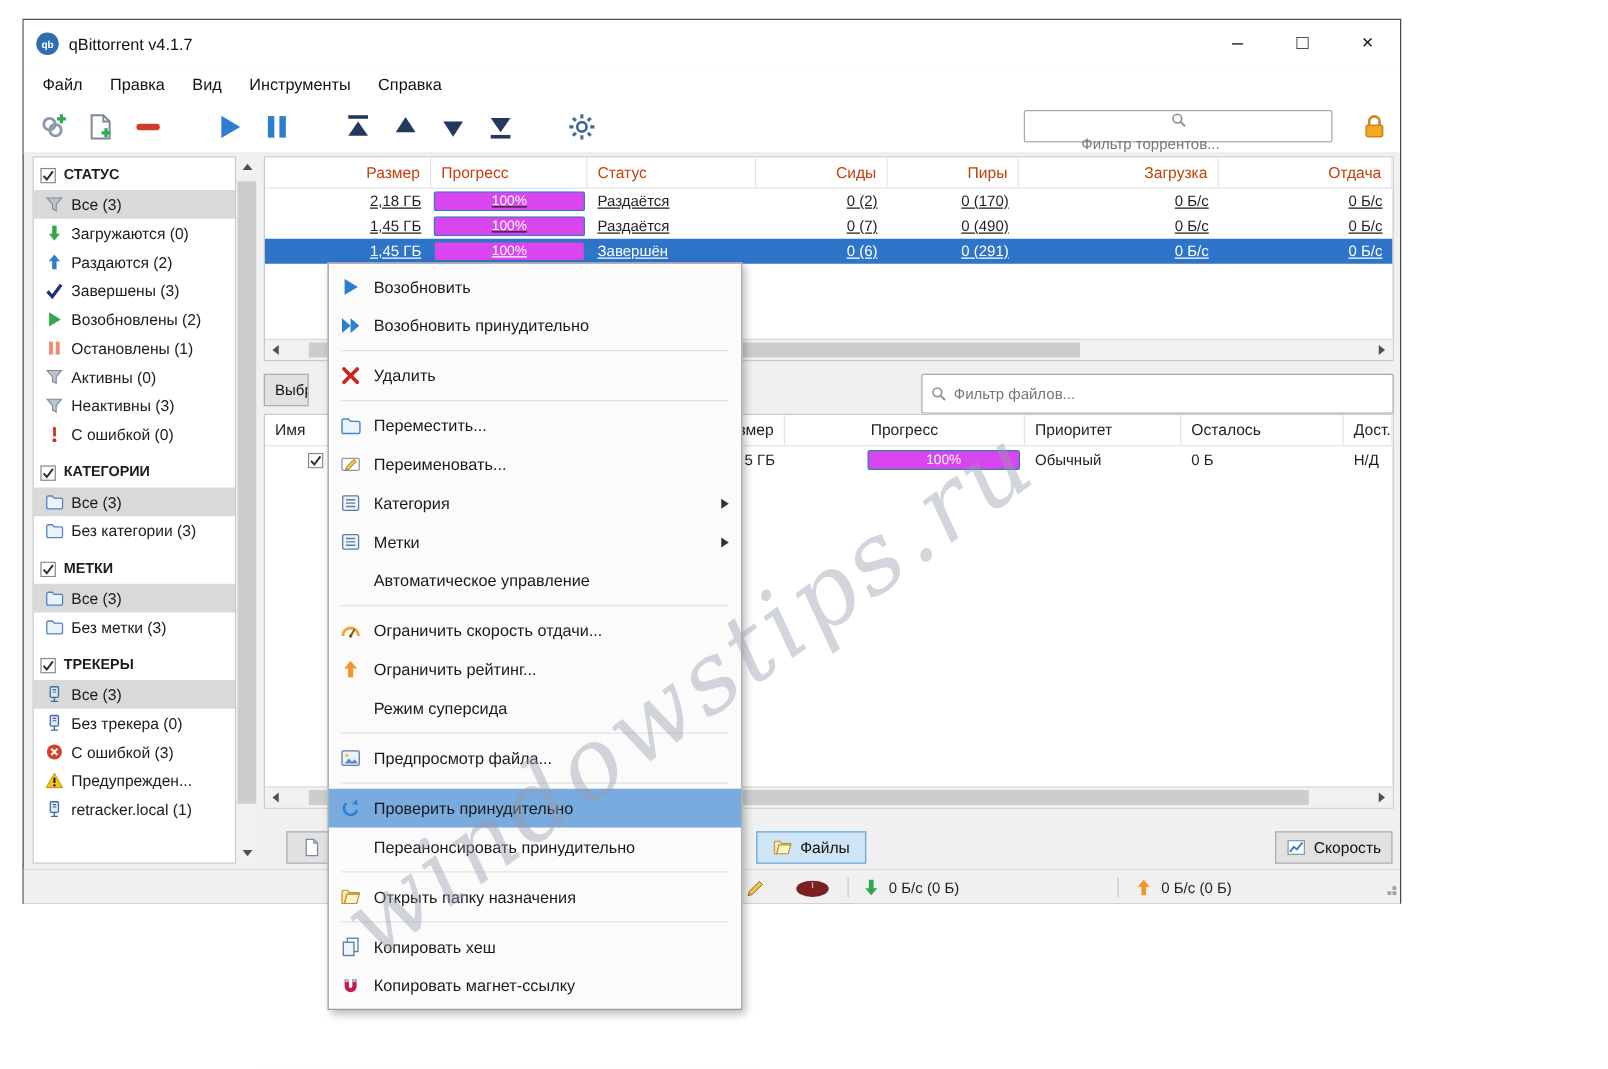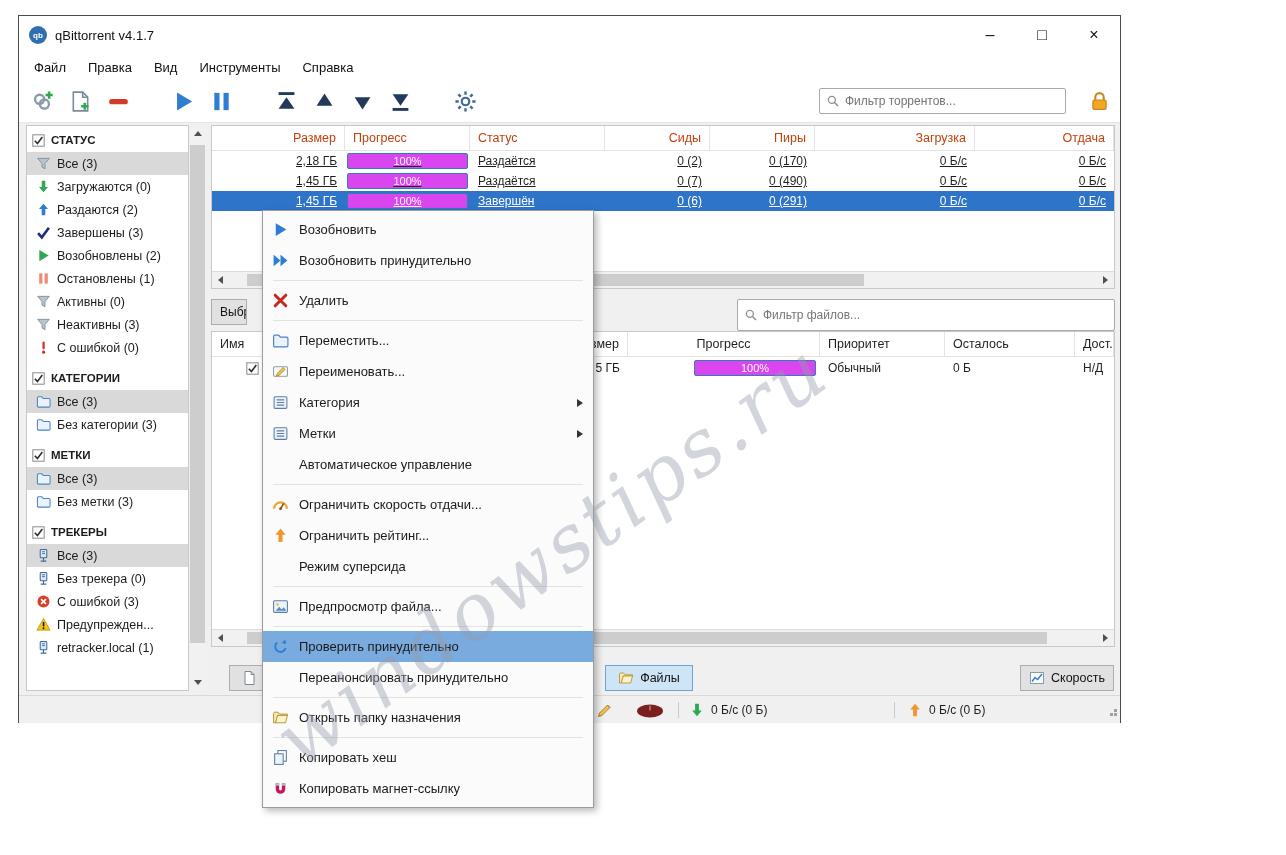--- a/index.html
+++ b/index.html
@@ -23,21 +23,21 @@
   .menubar { position:absolute; left:0; top:38px; width:100%; height:26px; background:#fff;
              display:flex; align-items:center; padding-left:4px; font-size:13px; color:#111; }
   .menu-item { padding:3px 11px; }
 
   .toolbar { position:absolute; left:0; top:64px; width:100%; height:43px; background:#fff;
              border-bottom:1px solid #e6e6e6; display:flex; align-items:center; padding-left:12px; gap:15px; }
   .tb-ic { width:23px; height:23px; display:inline-block; }
   .tb-ic svg { width:100%; height:100%; }
   .tb-spacer { width:12px; height:1px; }
   .tb-search { margin-left:auto; width:247px; height:26px; background:#fff; border:1px solid #a9a9a9;
-               border-radius:2px; display:flex; align-items:center; padding:0 6px; gap:5px; margin-right:8px; }
+               border-radius:2px; display:flex; align-items:center; padding:0 6px; gap:5px; margin-right:8px;flex-direction:column; }
   .tb-search .s-ic { width:14px; height:14px; flex:0 0 14px; }
   .tb-search .s-ic svg { width:100%; height:100%; }
   .tb-search input { border:none; outline:none; flex:1; font-size:12px; font-family:inherit; color:#333; background:transparent; }
   .lock-ic { width:21px; height:23px; margin-right:10px; }
   .lock-ic svg { width:100%; height:100%; }
 
   
   .sidebar { position:absolute; left:7px; top:109px; width:163px; height:566px; background:#fff;
              border:1px solid #c8c8c8; overflow:hidden; font-size:12.5px; color:#1c1c1c; padding-top:2px; }
   .sb-header { display:flex; align-items:center; gap:6px; height:24px; padding:0 5px;

